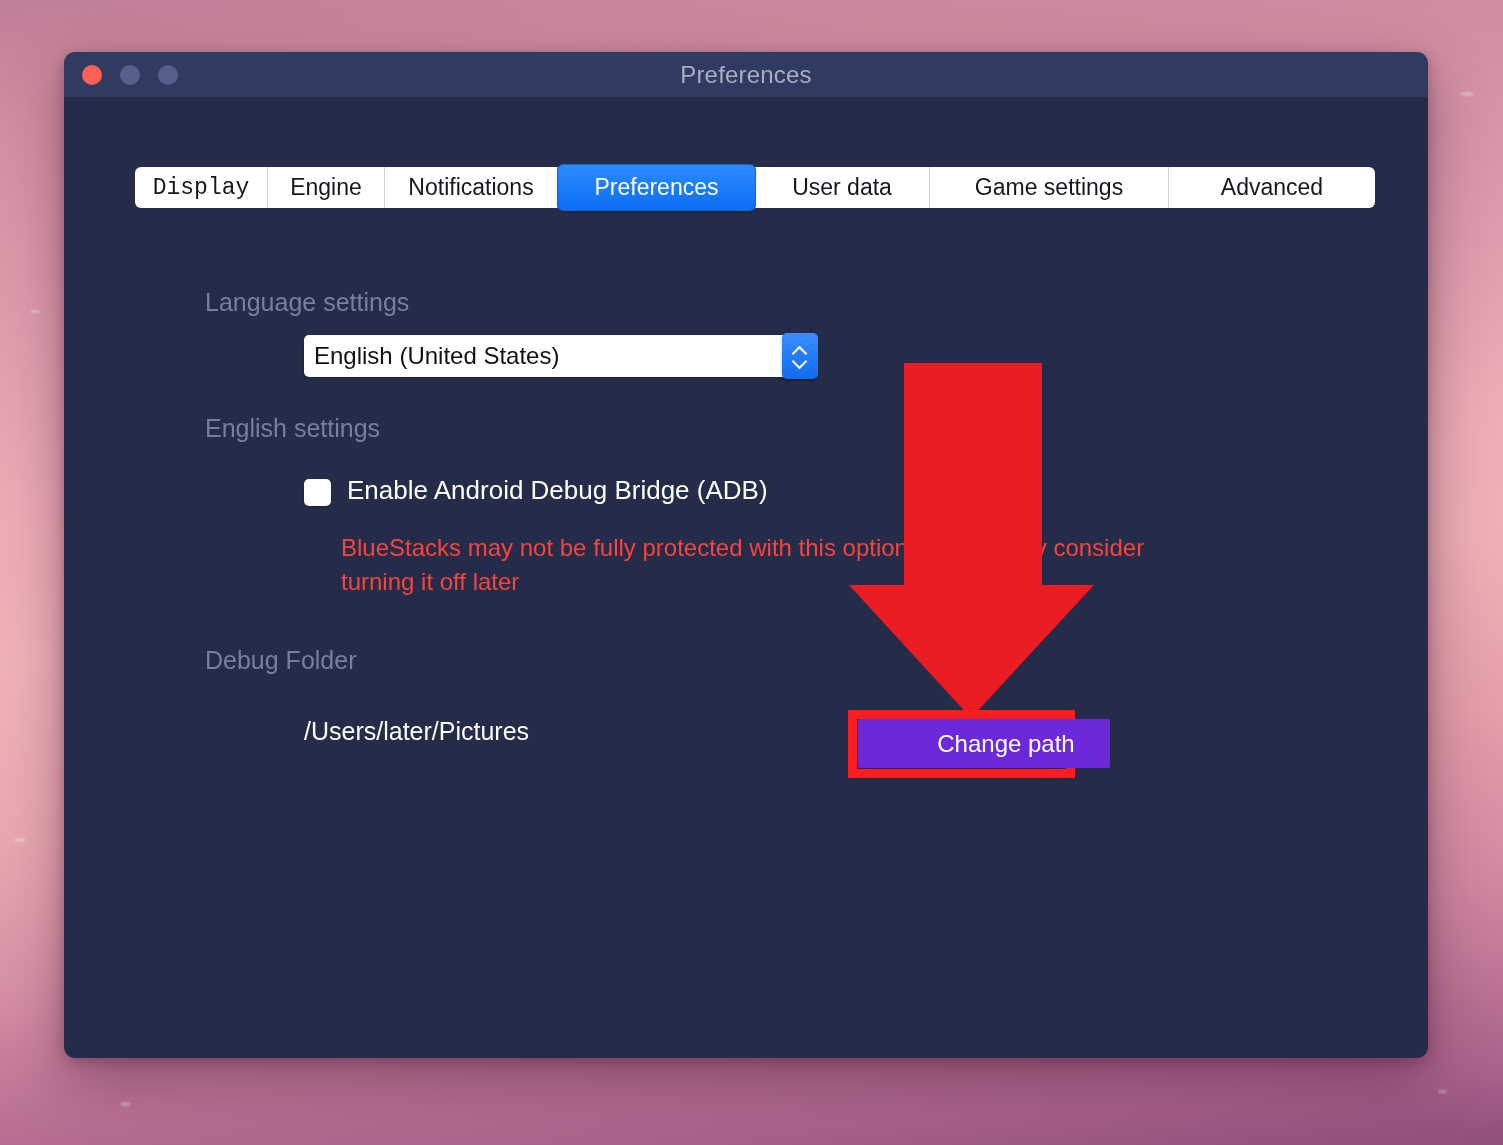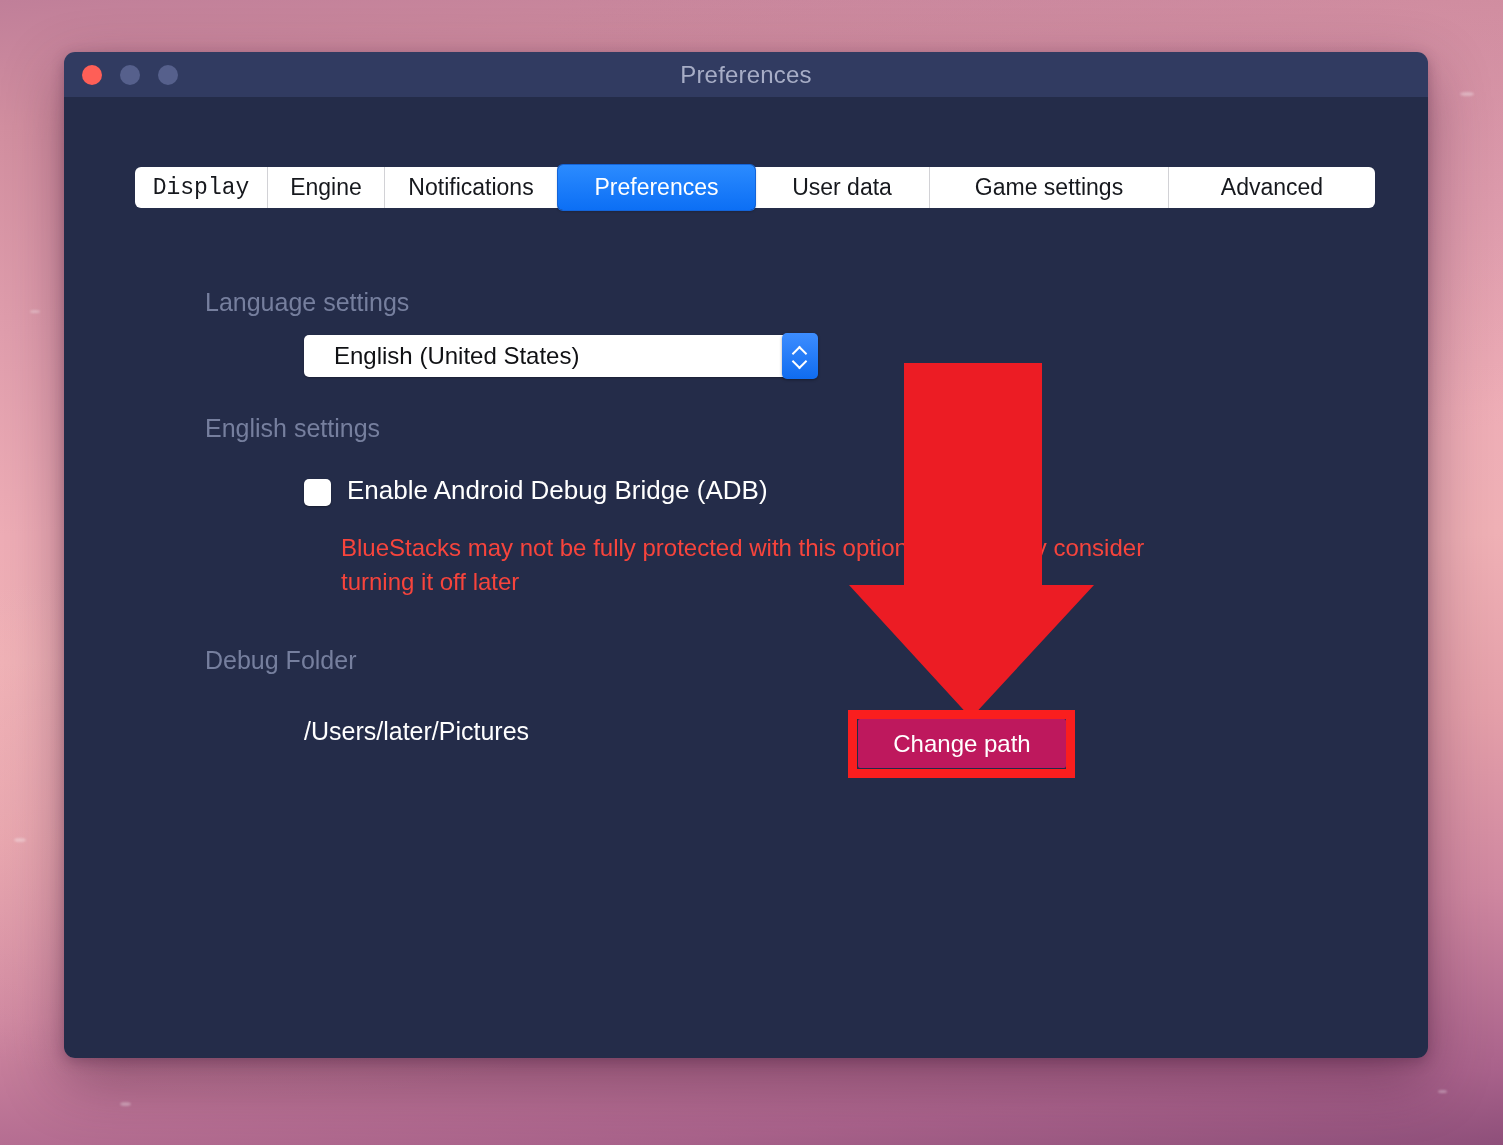--- a/index.html
+++ b/index.html
@@ -150,21 +150,21 @@
     top: 238px;
     width: 490px;
     height: 42px;
     background: #ffffff;
     border-radius: 5px;
     display: flex;
     align-items: center;
     box-shadow: 0 1px 2px rgba(0,0,0,0.30);
   }
   #lang-value {
-    padding-left: 30px;
+    padding-left: 10px;
     font-size: 24px;
     color: #101114;
     white-space: nowrap;
   }
   #lang-stepper {
     position: absolute;
     left: 718px;
     top: 236px;
     width: 36px;
     height: 46px;
@@ -249,28 +249,29 @@
     border: 9px solid #fa1e1e;
     box-sizing: border-box;
     z-index: 6;
   }
   #change-path-btn {
     position: absolute;
     left: 794px;
     top: 622px;
     width: 208px;
     height: 49px;
-    background: #be185d;
+    background: #6d28d9;
     border-radius: 2px;
     display: flex;
     align-items: center;
     justify-content: center;
     color: #ffffff;
     font-size: 24px;
     z-index: 7;
+    padding-left: 44px;
   }
 
   
   #arrow {
     position: absolute;
     left: 776px;
     top: 266px;
     width: 260px;
     height: 355px;
     z-index: 5;

